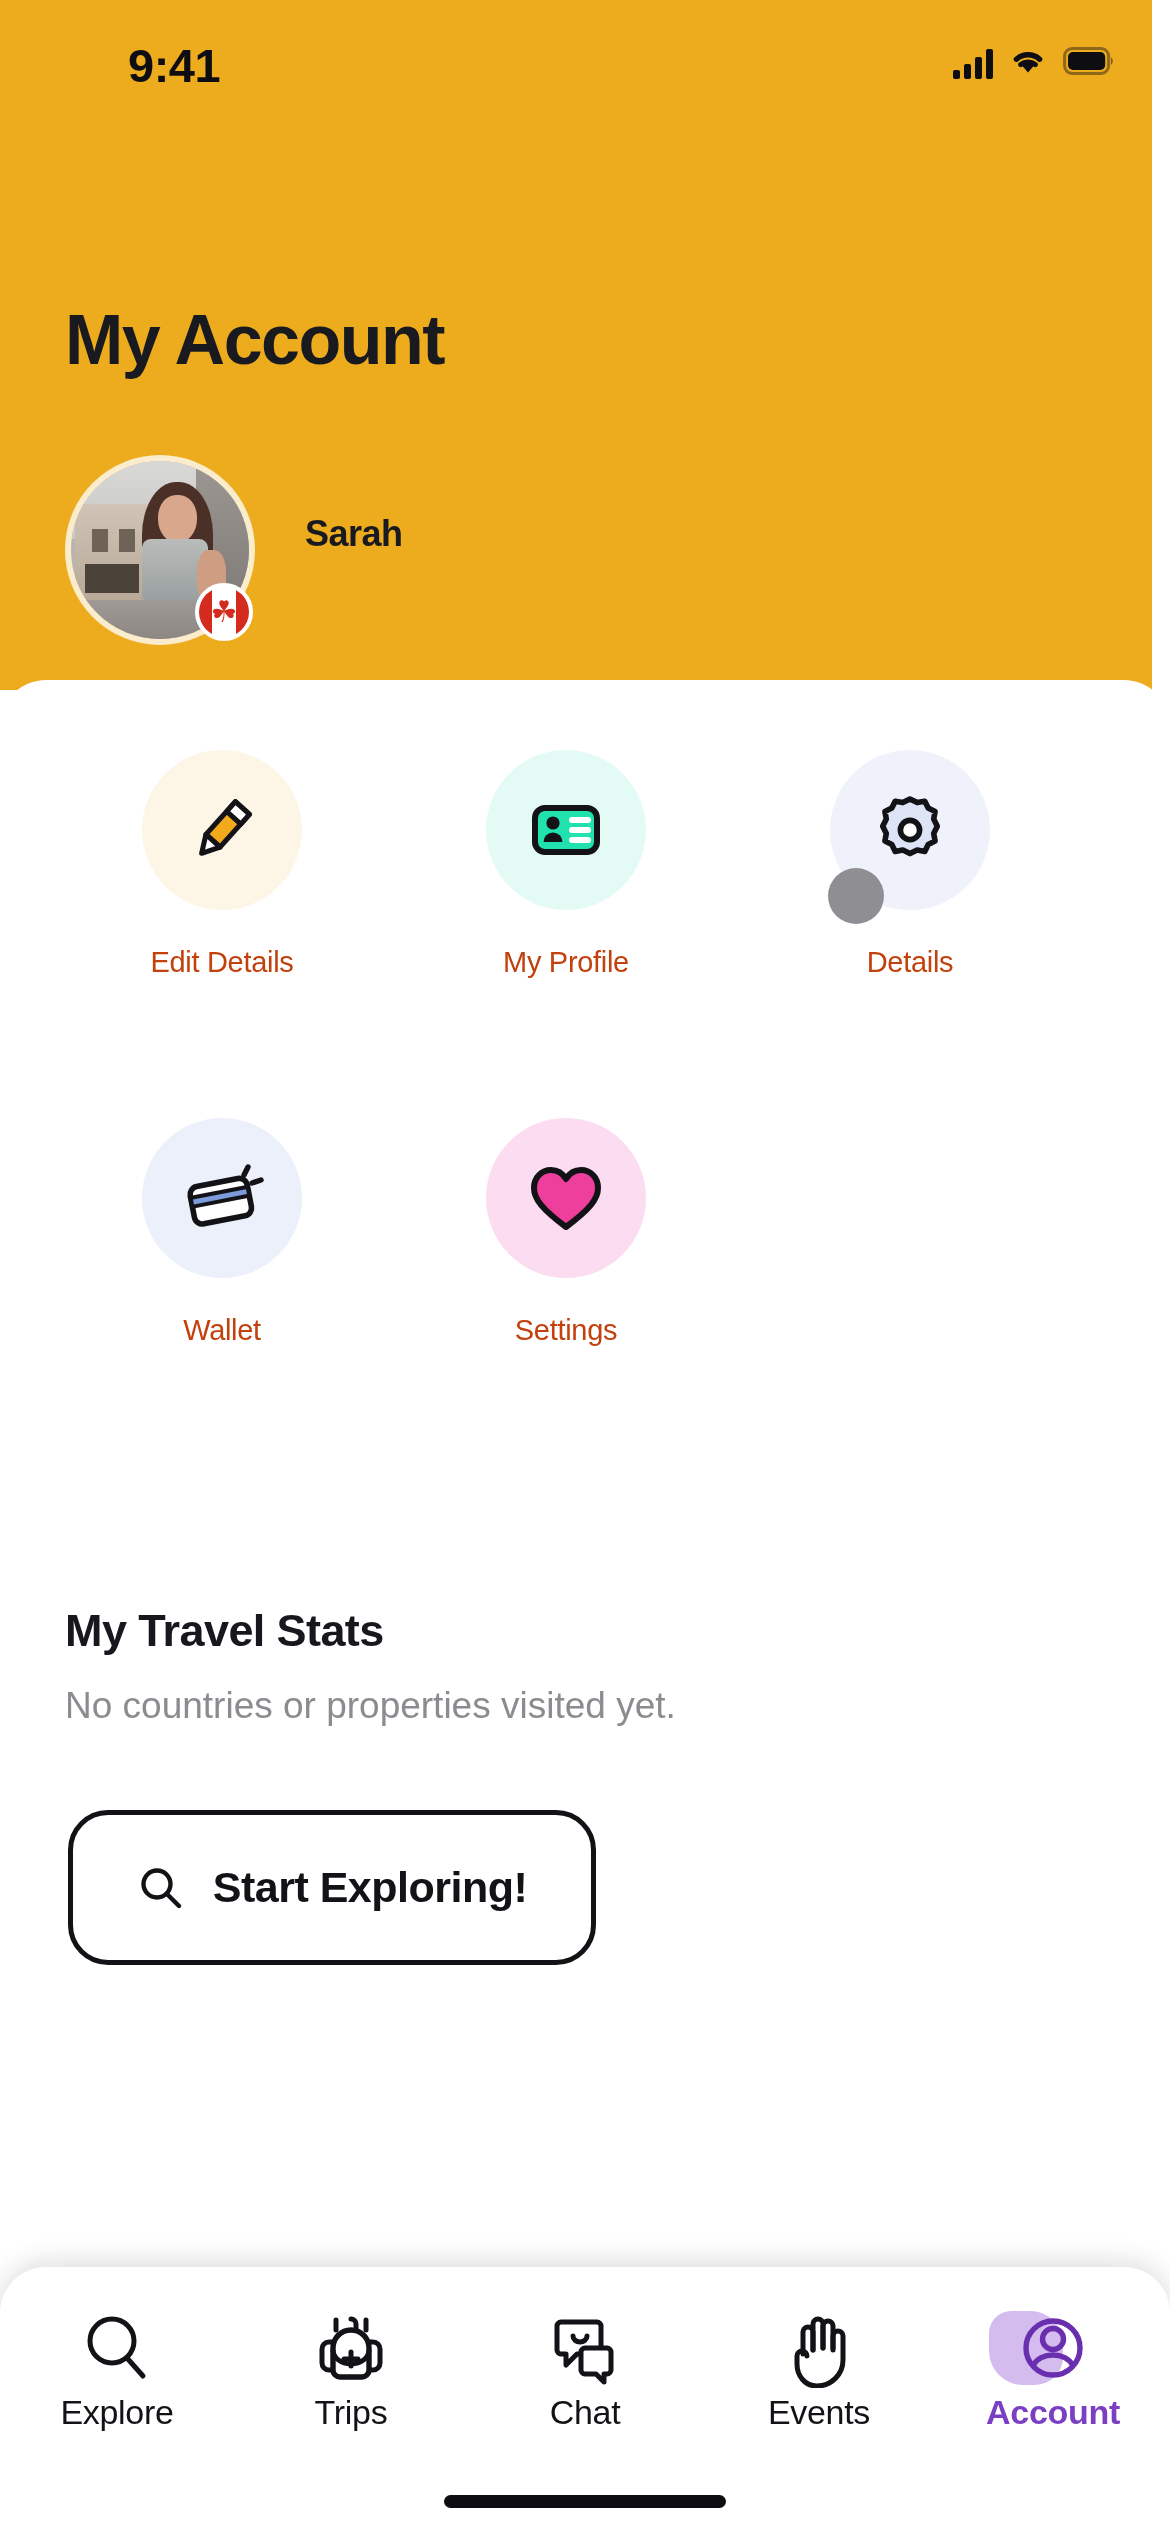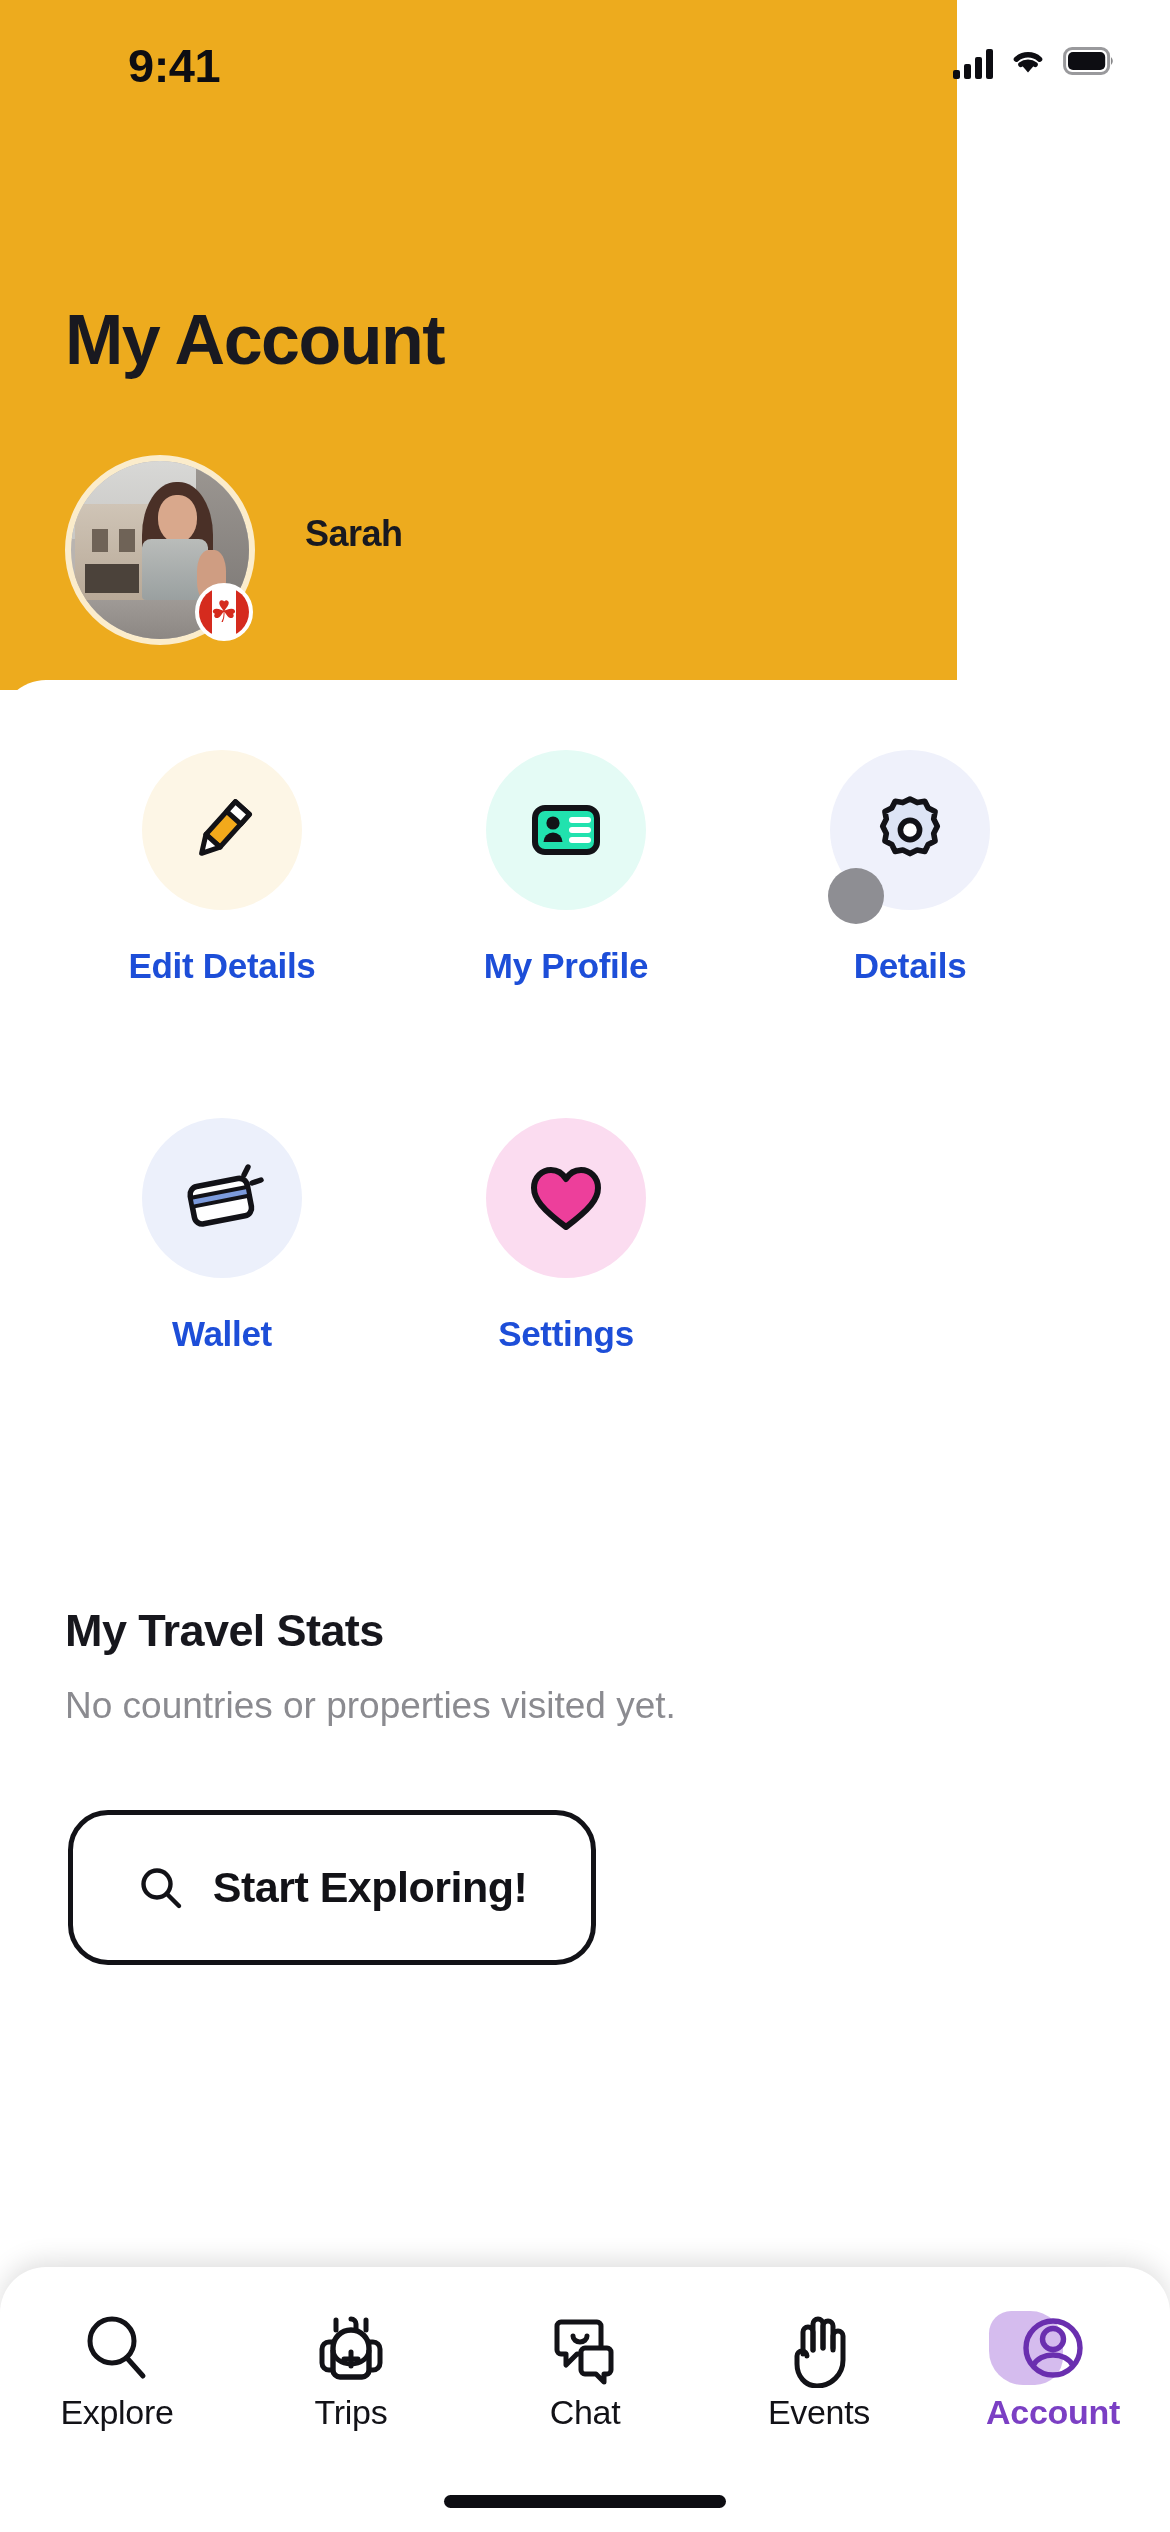--- a/index.html
+++ b/index.html
@@ -6,21 +6,21 @@
   html,body { width:1170px; height:2532px; }
   body {
     font-family:"Liberation Sans", sans-serif;
     background:#ffffff;
     overflow:hidden;
     position:relative;
   }
 
   
   #header {
-    position:absolute; left:0; top:0; width:957px; height:690px;
+    position:absolute; left:0; top:0; width:1152px; height:690px;
     background:#EDAB1E;
   }
 
   
   #status-bar {
     position:absolute; left:0; top:0; width:1170px; height:110px;
   }
   #status-time {
     position:absolute; left:128px; top:38px;
     font-size:47px; font-weight:bold; color:#0d0d12;
@@ -102,22 +102,22 @@
   .grid-cell {
     width:344px; height:368px;
     display:flex; flex-direction:column; align-items:center;
   }
   .tile {
     width:160px; height:160px; border-radius:50%;
     display:flex; align-items:center; justify-content:center;
     position:relative;
   }
   .tile-label {
-    margin-top:36px; font-size:35px; font-weight:bold;
-    color:#1d4ed8; letter-spacing:-0.3px;
+    margin-top:36px; font-size:29px; font-weight:normal;
+    color:#c2410c; letter-spacing:-0.3px;
   }
   #gear-dot {
     position:absolute; left:-2px; bottom:-14px;
     width:56px; height:56px; border-radius:50%; background:#8e8e93;
   }
 
   
   #stats-title {
     position:absolute; left:65px; top:925px;
     font-size:45px; font-weight:bold; color:#17171d; letter-spacing:-0.6px;

